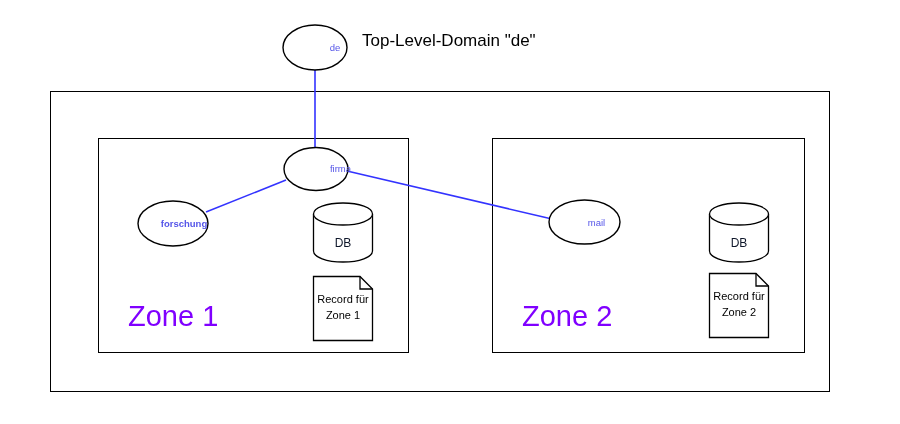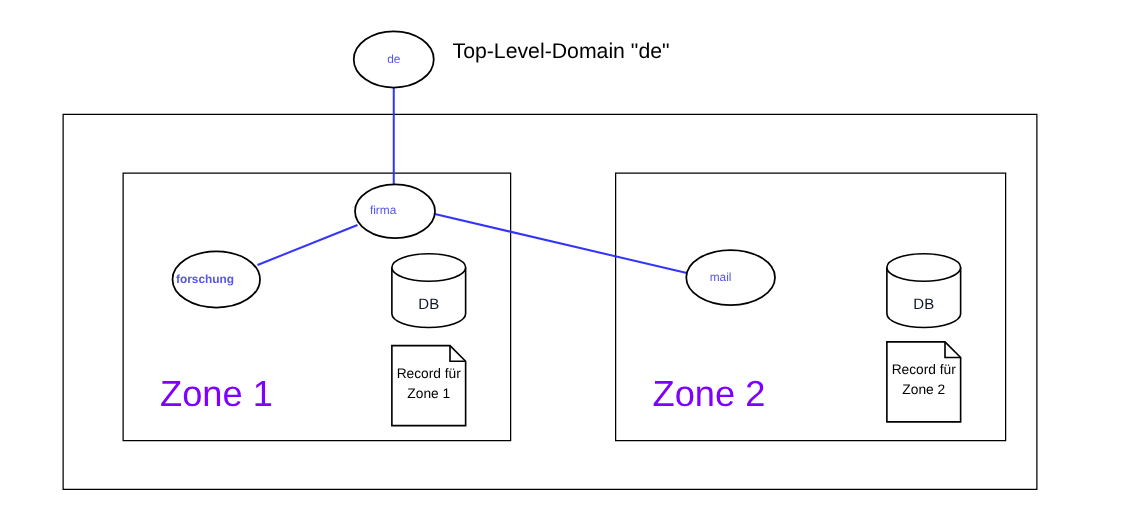--- a/index.html
+++ b/index.html
@@ -32,20 +32,21 @@
   .node-label {
     position: absolute;
     text-align: center;
     white-space: nowrap;
     pointer-events: none;
   }
   .ellipse-label {
     font-size: 9.5px;
     color: #5555e8;
     line-height: 1;
+    padding-left: 20px;
   }
   .tld-caption {
     position: absolute;
     left: 362px;
     top: 31px;
     font-size: 17px;
     color: #000000;
     white-space: nowrap;
   }
   .namespace-caption {
@@ -121,21 +122,21 @@
       <path d="M756,273.5 L756,286 L768.5,286" fill="none" stroke="#000000" stroke-width="1.3"></path>
     </g>
 
   </svg>
 
   <div class="tld-caption">Top-Level-Domain "de"</div>
 
 
   <div class="node-label ellipse-label" style="left:285px; top:43px; width:60px;">de</div>
 
-  <div class="node-label ellipse-label" style="left:286px; top:164px; width:41px;">firma</div>
+  <div class="node-label ellipse-label" style="left:300px; top:164px; width:41px;">firma</div>
 
   <div class="node-label ellipse-label" style="left:138px; top:219px; width:52px;font-weight:bold;">forschung</div>
 
   <div class="node-label ellipse-label" style="left:549px; top:218px; width:55px;">mail</div>
 
   <div class="node-label db-label" style="left:313px; top:236px; width:60px;">DB</div>
 
   <div class="node-label db-label" style="left:709px; top:236px; width:60px;">DB</div>
 
   <div class="node-label doc-label" style="left:311px; top:292px; width:64px;">

